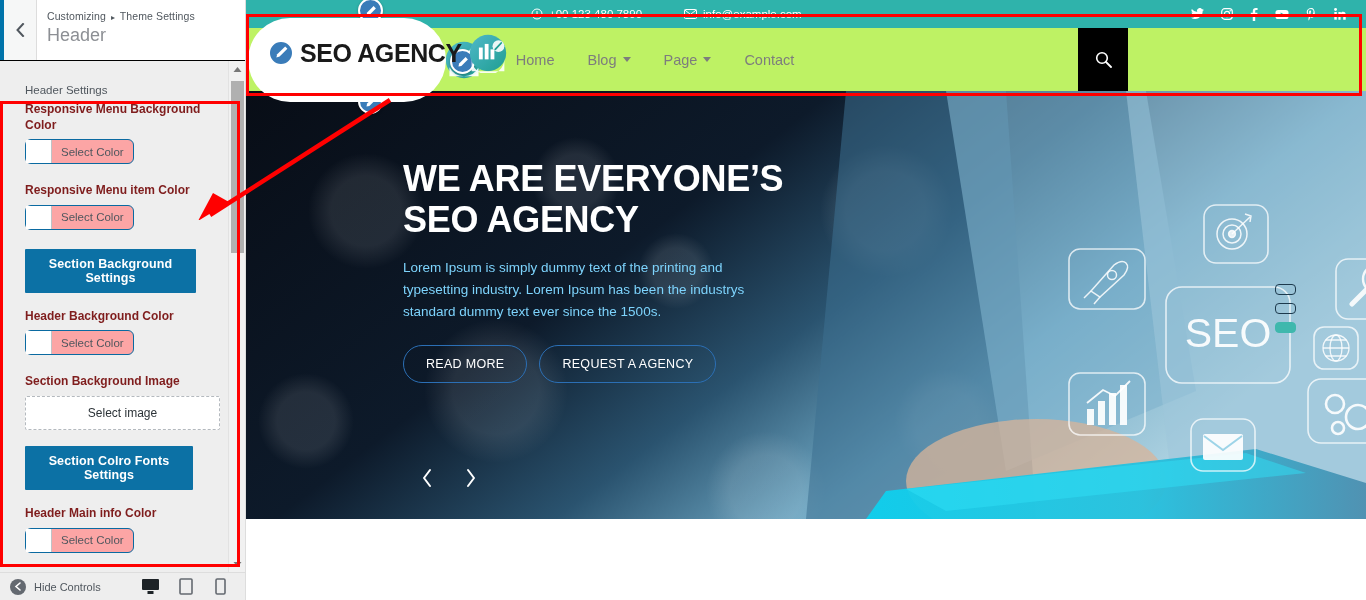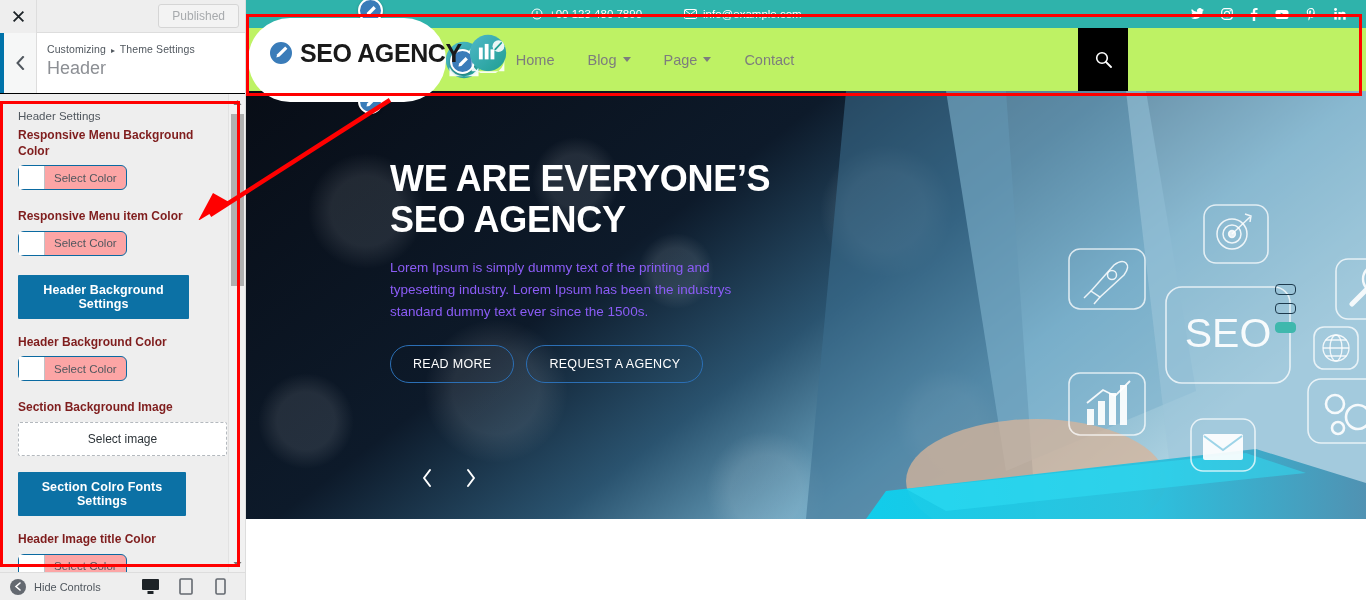--- a/index.html
+++ b/index.html
@@ -50,21 +50,21 @@
   }
   .cz-back svg { width: 12px; height: 14px; }
   .cz-titles { padding: 10px 0 0 10px; }
   .cz-breadcrumb { font-size: 10.5px; color: #50575e; letter-spacing: .1px; }
   .cz-breadcrumb .sep { font-size: 8px; color: #50575e; margin: 0 2px; }
   .cz-panel-title { font-size: 18px; color: #8c8f94; font-weight: 400; margin-top: 3px; }
 
   .cz-scroll {
     flex: 1; position: relative; overflow: hidden; background: #eee;
   }
-  .cz-scroll-inner { padding: 6px; }
+  .cz-scroll-inner { padding: 13px; }
   .cz-section-head {
     font-size: 11.5px; color: #50575e; padding: 10px 12px 6px 12px;
   }
   .cz-body { padding: 0 12px; background: #eee; }
   .ctrl { margin-bottom: 16px; }
   .ctrl-label {
     display: block; font-size: 12px; font-weight: bold; color: #7f1d1d;
     margin-bottom: 6px; line-height: 1.3;
   }
   .color-picker {
@@ -173,28 +173,28 @@
     background: #000; display: flex; align-items: center; justify-content: center;
     cursor: pointer;
   }
 
   .hero {
     position: relative; height: 428px; overflow: hidden;
     background: #0b1622;
   }
   .hero-bg { position: absolute; inset: 0; }
   .hero-content {
-    position: absolute; left: 144px; top: 68px; width: 430px; z-index: 5;
+    position: absolute; left: 157px; top: 68px; width: 430px; z-index: 5;
   }
   .hero-title {
     font-size: 36px; line-height: 1.13; color: #fff; font-weight: bold;
     letter-spacing: -.3px; white-space: pre-line;
   }
   .hero-sub {
-    margin-top: 17px; font-size: 13.5px; line-height: 1.62; color: #8b5cf6;
+    margin-top: 17px; font-size: 13.5px; line-height: 1.62; color: #7dd3fc;
     width: 350px;
   }
   .hero-btns { margin-top: 22px; display: flex; gap: 12px; }
   .hero-btn {
     border: 1px solid #2b6fb5; border-radius: 22px; color: #fff;
     font-size: 12.5px; padding: 11px 22px; background: transparent;
     cursor: pointer; letter-spacing: .3px;
     font-family: "Liberation Sans", sans-serif; white-space: nowrap;
   }
   .slider-arrows {
@@ -226,30 +226,20 @@
     background: #fff; border-radius: 90px;
   }
 </style>
 </head>
 <body>
 
 <div class="app">
 
   <div class="customizer">
 
-    <div class="cz-topbar">
-      <div class="cz-close">
-        <svg viewBox="0 0 16 16">
-          <path d="M2 2 L14 14 M14 2 L2 14" stroke="#1d2327" stroke-width="2.2" fill="none"></path>
-        </svg>
-      </div>
-      <div class="cz-publish-wrap">
-        <button class="cz-publish">Published</button>
-      </div>
-    </div>
 
     <div class="cz-header">
       <div class="cz-back">
         <svg viewBox="0 0 12 14">
           <path d="M9 1 L3.5 7 L9 13" stroke="#50575e" stroke-width="2" fill="none" stroke-linecap="square"></path>
         </svg>
       </div>
       <div class="cz-titles">
         <div class="cz-breadcrumb">
           <span>Customizing</span>
@@ -277,42 +267,42 @@
 
           <div class="ctrl">
             <span class="ctrl-label">Responsive Menu item Color</span>
             <div class="color-picker">
               <div class="color-swatch"></div>
               <div class="color-text">Select Color</div>
             </div>
           </div>
 
           <div class="ctrl">
-            <button class="blue-btn narrow">Header Background Settings</button>
+            <button class="blue-btn narrow">Section Background Settings</button>
           </div>
 
           <div class="ctrl">
             <span class="ctrl-label">Header Background Color</span>
             <div class="color-picker">
               <div class="color-swatch"></div>
               <div class="color-text">Select Color</div>
             </div>
           </div>
 
           <div class="ctrl">
             <span class="ctrl-label">Section Background Image</span>
             <div class="img-upload">Select image</div>
           </div>
 
           <div class="ctrl">
             <button class="blue-btn narrow2">Section Colro Fonts Settings</button>
           </div>
 
           <div class="ctrl">
-            <span class="ctrl-label">Header Image title Color</span>
+            <span class="ctrl-label">Header Main info Color</span>
             <div class="color-picker">
               <div class="color-swatch"></div>
               <div class="color-text">Select Color</div>
             </div>
           </div>
 
         </div>
       </div>
 
       <div class="cz-sb">

